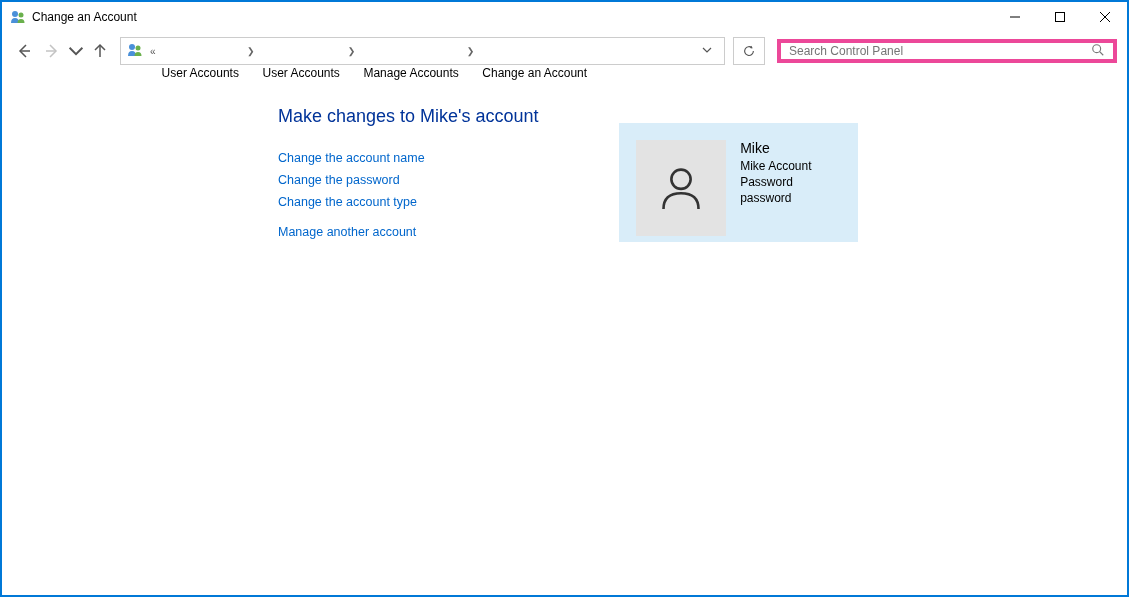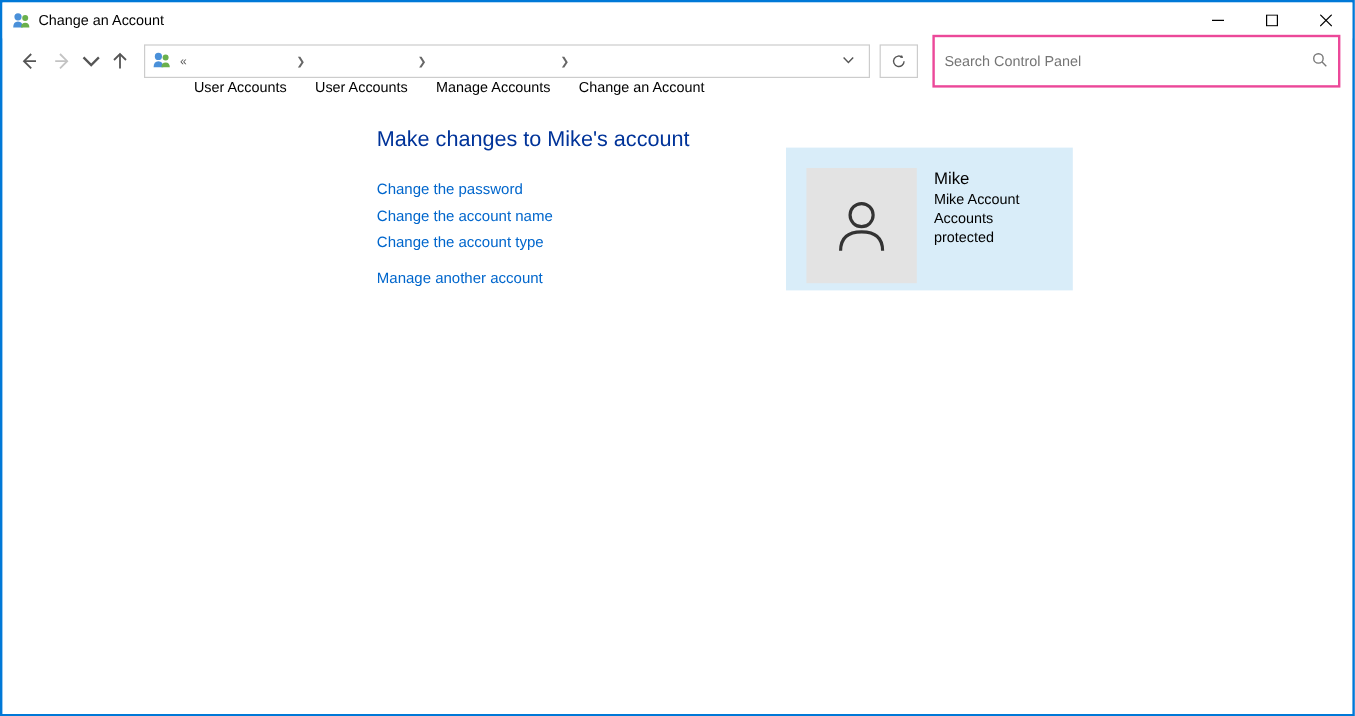--- a/index.html
+++ b/index.html
@@ -65,35 +65,34 @@
       padding: 0 8px;
       color: #555;
     }
     .refresh-box {
       width: 32px; height: 28px;
       border: 1px solid #ccc;
       display: flex; align-items: center; justify-content: center;
       margin-right: 8px;
     }
     .search-box {
-      width: 340px; height: 44px;
-      border: 2px solid #ec4899;
+      width: 340px; height: 24px;
+      border: 4px solid #ec4899;
       display: flex; align-items: center;
       padding: 0 8px;
     }
     .search-input {
       flex: 1; border: none; outline: none;
       font-family: inherit; font-size: 12px;
       color: #555;
     }
     .search-icon-wrap { color: #555; }
     .content {
       padding: 36px 0 0 276px;
       position: relative;
-      margin-left: 36px;
     }
     .page-heading {
       color: #003399;
       font-size: 18px;
       font-weight: 400;
       margin-bottom: 20px;
     }
     .action-links a {
       display: block;
       color: #0066cc;
@@ -218,33 +217,33 @@
         <circle cx="6.5" cy="6.5" r="4.5" fill="none" stroke="#777" stroke-width="1.3"></circle>
         <line x1="10" y1="10" x2="14" y2="14" stroke="#777" stroke-width="1.3"></line>
       </svg>
     </span>
   </div>
 </div>
 
 <div class="content">
   <div class="page-heading">Make changes to Mike's account</div>
   <div class="action-links">
+    <a href="#">Change the account name</a>
     <a href="#">Change the password</a>
-    <a href="#">Change the account name</a>
     <a href="#">Change the account type</a>
     <div class="link-gap"></div>
     <a href="#">Manage another account</a>
   </div>
 
   <div class="account-card">
     <div class="avatar-box">
       <svg viewBox="0 0 64 64" width="56" height="56">
         <circle cx="32" cy="22" r="11" fill="none" stroke="#333" stroke-width="3"></circle>
         <path d="M12 56 Q12 38 32 38 Q52 38 52 56" fill="none" stroke="#333" stroke-width="3"></path>
       </svg>
     </div>
     <div class="account-info">
       <div class="account-name">Mike</div>
       <div>Mike Account</div>
-      <div>Accounts protected</div>
+      <div>Password password</div>
     </div>
   </div>
 </div>
 
 </body></html>

